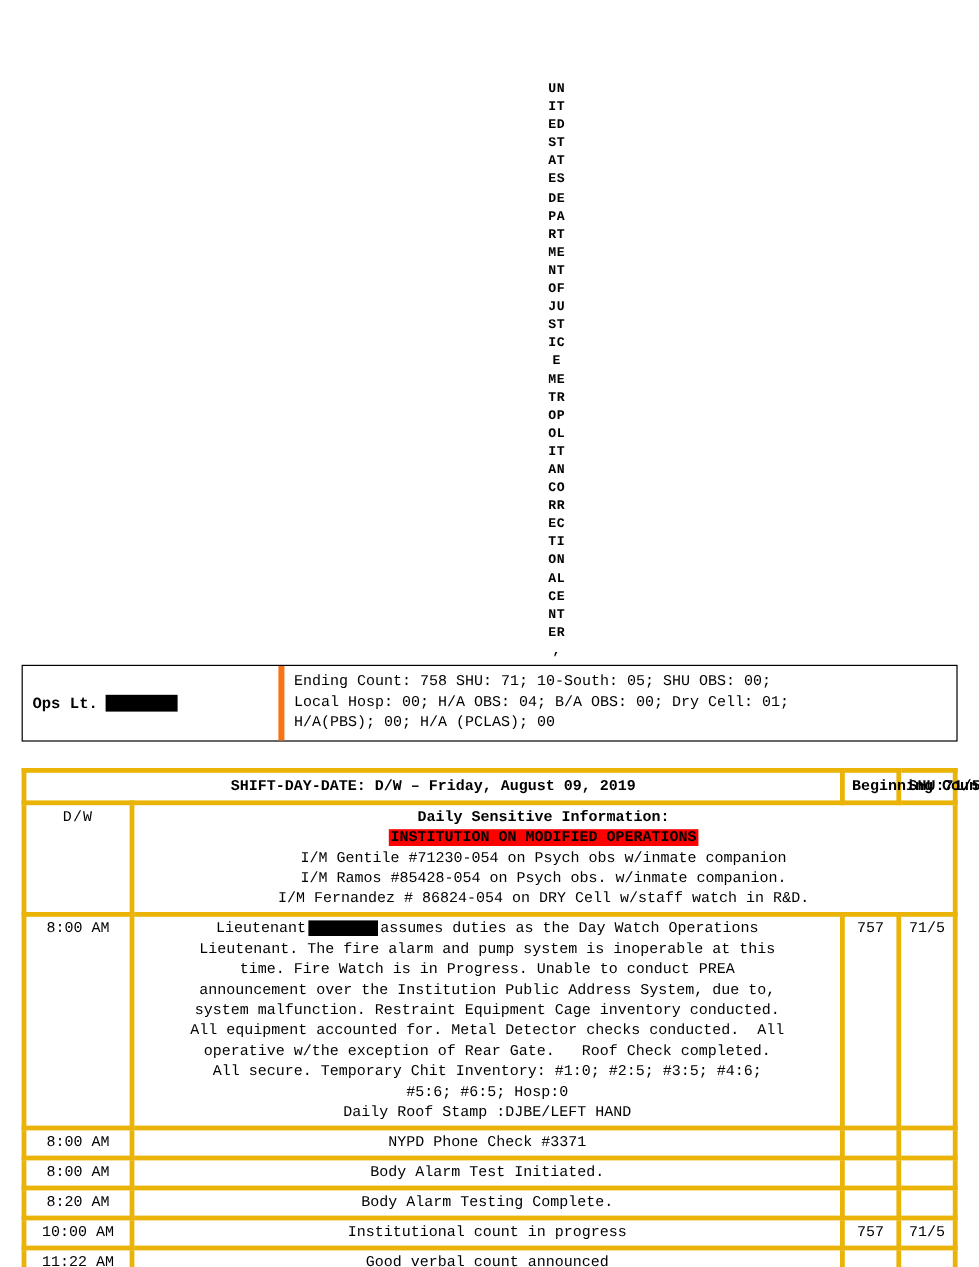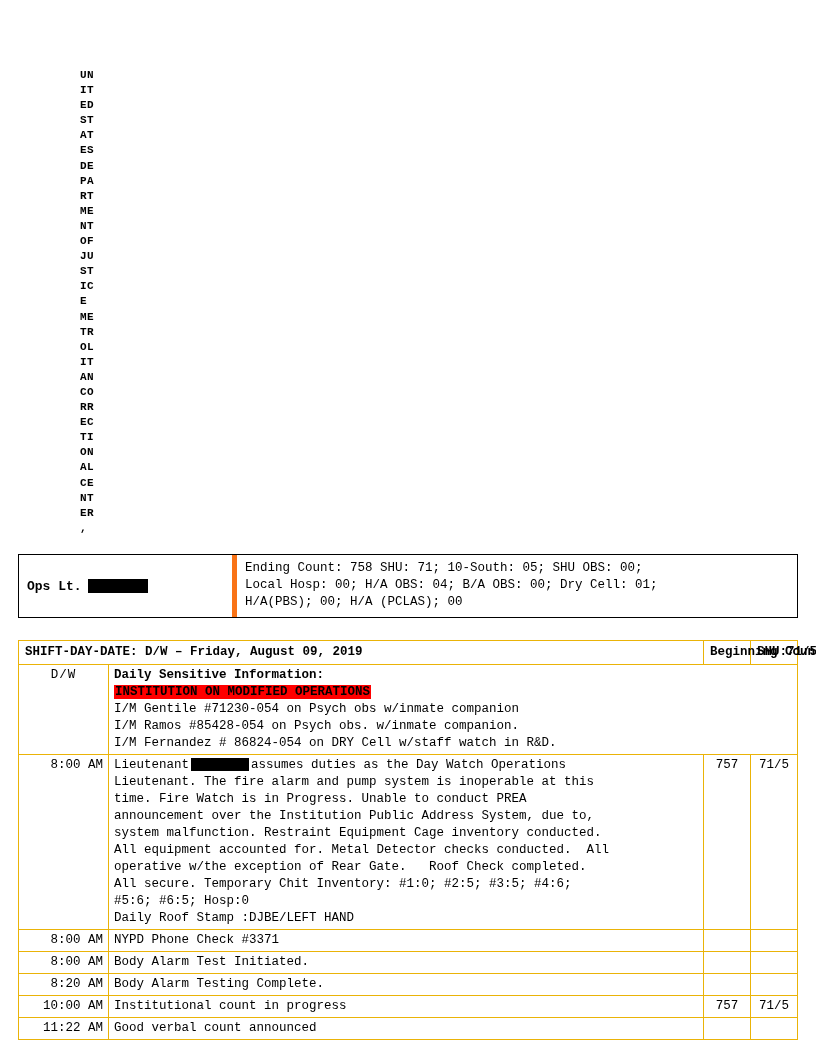--- a/index.html
+++ b/index.html
@@ -15,21 +15,22 @@
     position: relative;
     overflow: hidden;
   }
 
   
   .vertical-header {
     position: absolute;
     top: 68px;
     left: 0;
     width: 816px;
-    padding-left: 80px;
+    text-align: center;
+    padding-left: 112px;
     box-sizing: border-box;
   }
   .vertical-header .vline {
     font-family: "Liberation Mono", "DejaVu Sans Mono", monospace;
     font-size: 11px;
     font-weight: bold;
     line-height: 15.1px;
     letter-spacing: 0.5px;
     white-space: pre;
   }
@@ -79,26 +80,27 @@
   .log-table {
     position: absolute;
     left: 18px;
     top: 640px;
     width: 780px;
     border-collapse: collapse;
     table-layout: fixed;
     background: #fff;
   }
   .log-table td, .log-table th {
-    border: 1px solid #eab308;
+    border: 4px solid #eab308;
     vertical-align: top;
     font-size: 12.5px;
     line-height: 17px;
     font-weight: normal;
     padding: 2px 5px;
+    text-align: center;
   }
   .col-time  { width: 90px; }
   .col-text  { }
   .col-count { width: 47px; }
   .col-shu   { width: 47px; }
 
   .hdr-row td {
     font-weight: bold;
     font-size: 12.5px;
     padding: 3px 6px;
@@ -159,20 +161,21 @@
     <div class="vline">RT</div>
     <div class="vline">ME</div>
     <div class="vline">NT</div>
     <div class="vline">OF</div>
     <div class="vline">JU</div>
     <div class="vline">ST</div>
     <div class="vline">IC</div>
     <div class="vline">E</div>
     <div class="vline">ME</div>
     <div class="vline">TR</div>
+    <div class="vline">OP</div>
     <div class="vline">OL</div>
     <div class="vline">IT</div>
     <div class="vline">AN</div>
     <div class="vline">CO</div>
     <div class="vline">RR</div>
     <div class="vline">EC</div>
     <div class="vline">TI</div>
     <div class="vline">ON</div>
     <div class="vline">AL</div>
     <div class="vline">CE</div>

